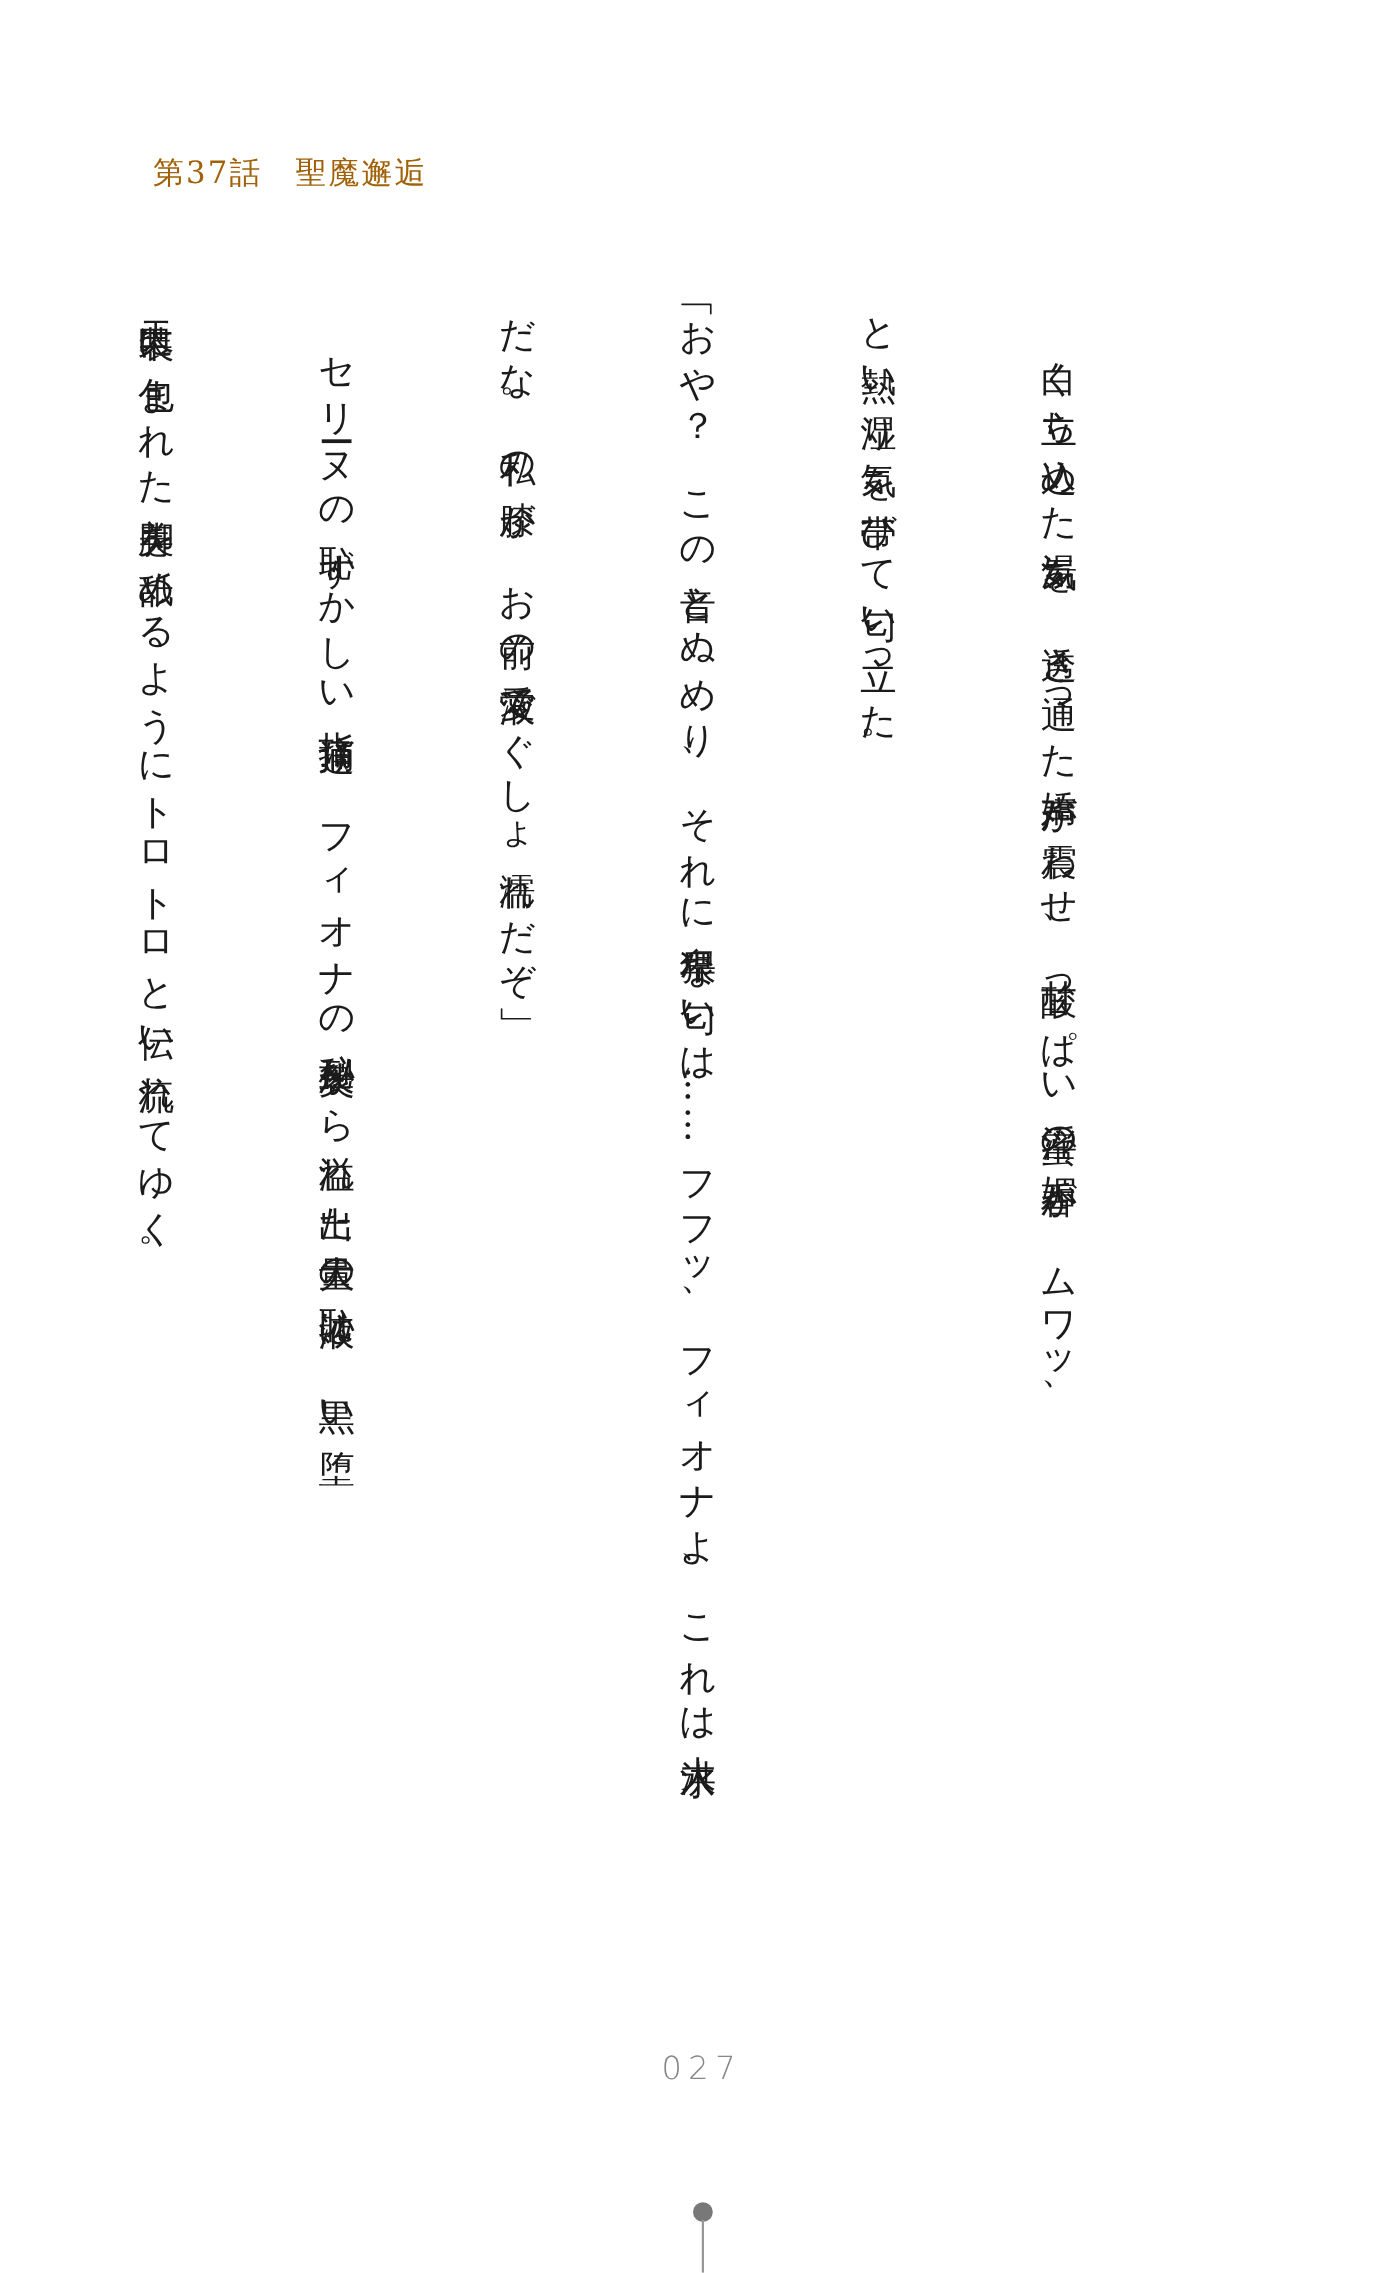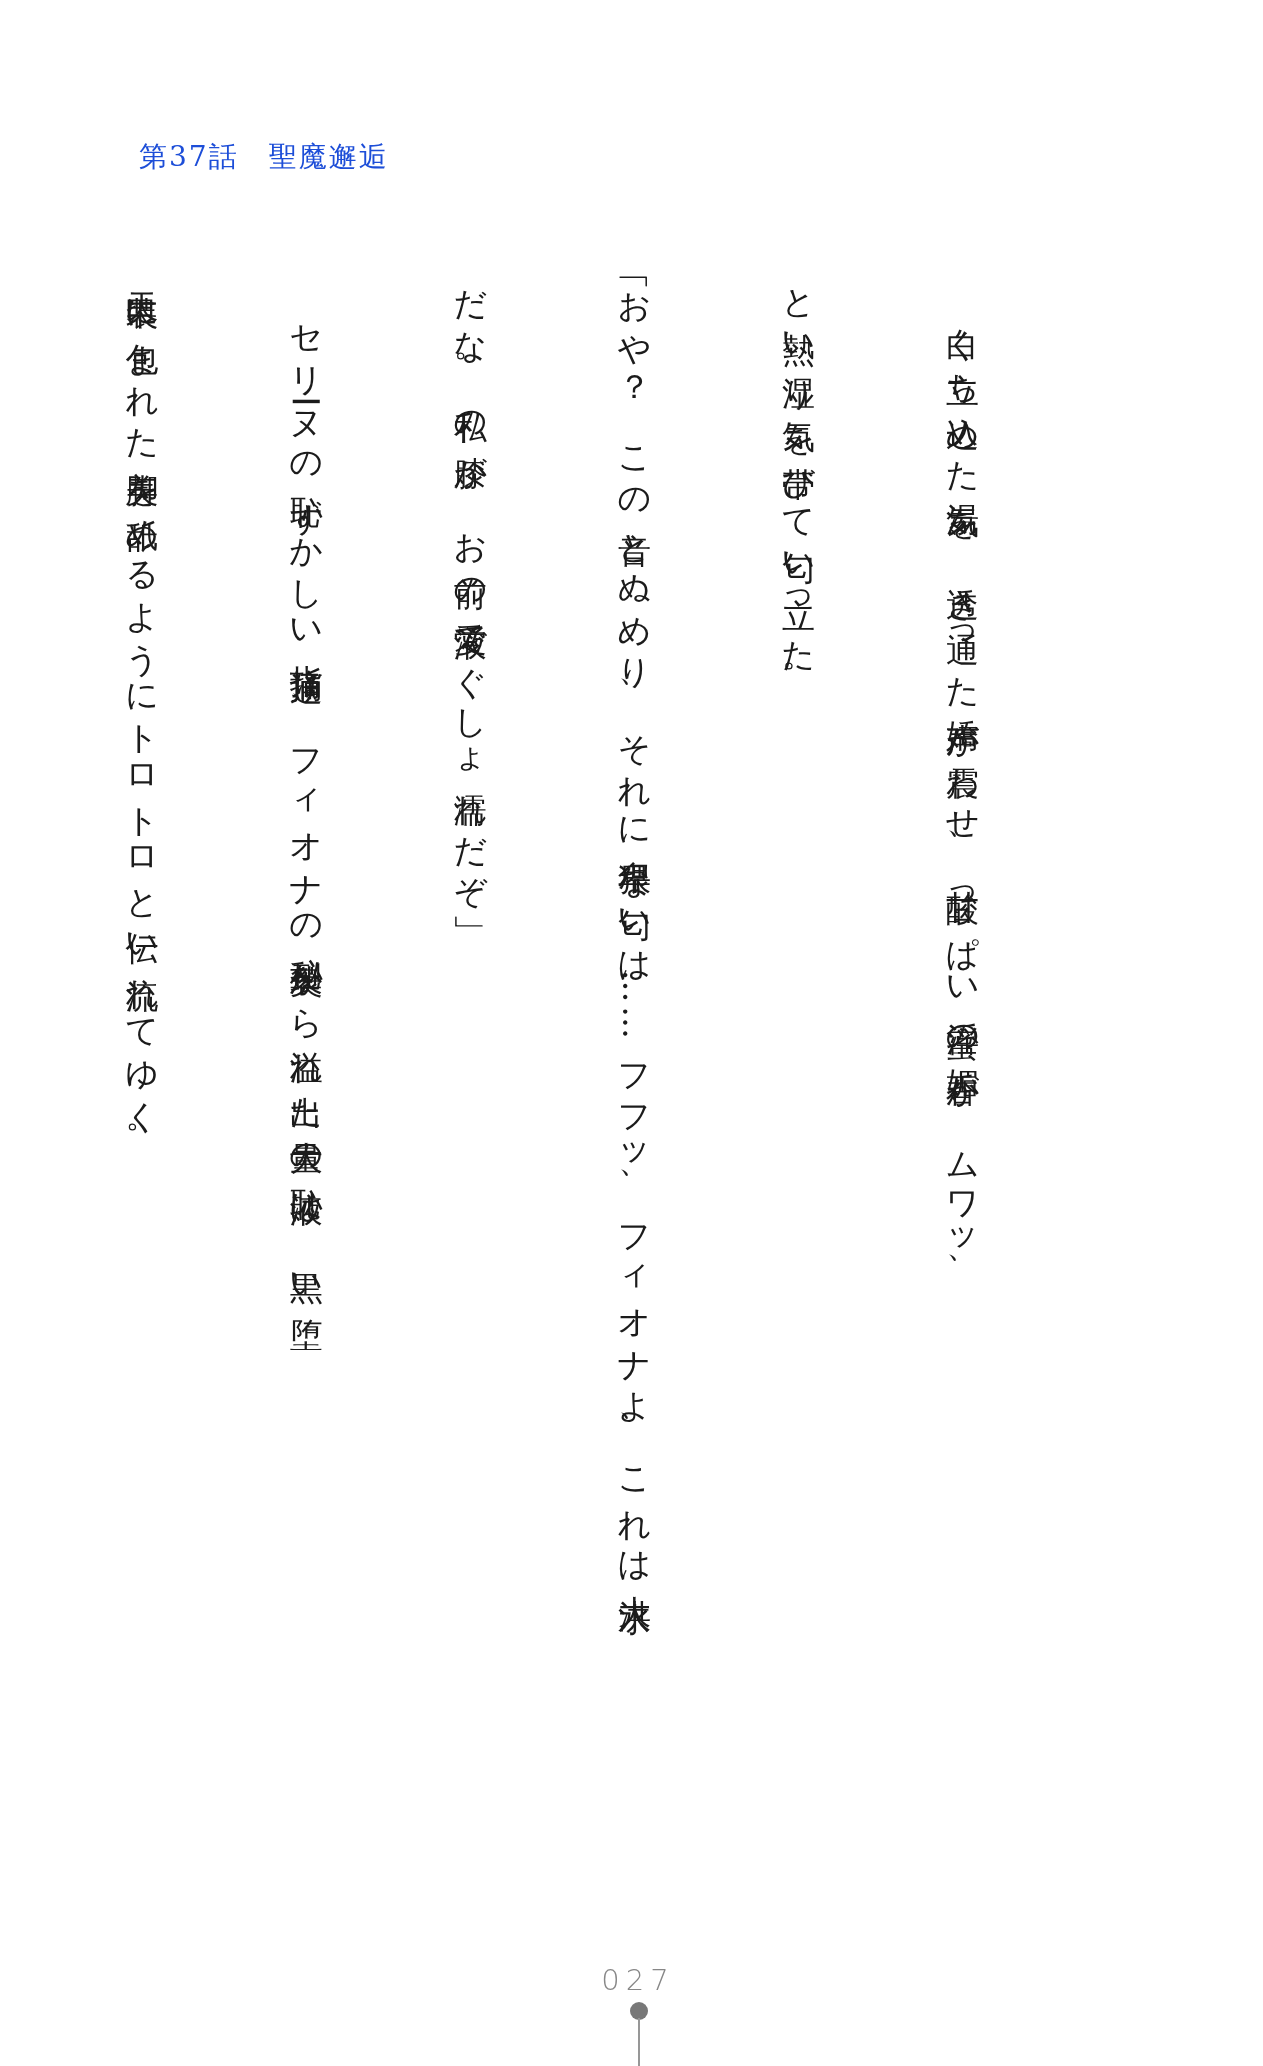--- a/index.html
+++ b/index.html
@@ -14,21 +14,21 @@
     overflow: hidden;
     font-family: "DejaVu Serif", "Liberation Serif", serif;
     color: #1b1b1b;
   }
   .chapter-header {
     position: absolute;
     top: 138px;
     left: 139px;
     font-size: 28px;
     letter-spacing: 2px;
-    color: #1d4ed8;
+    color: #a16207;
     white-space: pre;
   }
   .text-block {
     position: absolute;
     top: 266px;
     right: 164px;
     height: 1474px;
     writing-mode: vertical-rl;
     text-orientation: mixed;
     font-size: 33px;
@@ -36,21 +36,21 @@
     letter-spacing: 3.5px;
     white-space: pre;
     color: #1b1b1b;
   }
   .tline {
     margin: 0;
     padding: 0;
   }
   .page-number {
     position: absolute;
-    top: 1963px;
+    top: 1863px;
     left: 538px;
     width: 200px;
     text-align: center;
     font-family: "DejaVu Sans", "Liberation Sans", sans-serif;
     font-size: 29px;
     font-weight: 300;
     letter-spacing: 6px;
     color: #878787;
   }
   .footer-dot {

